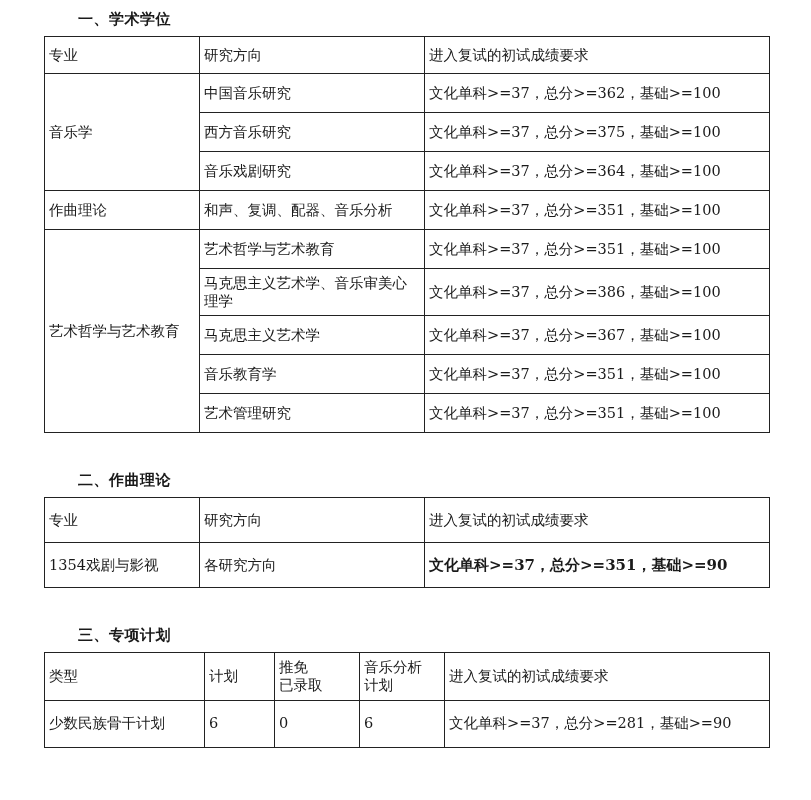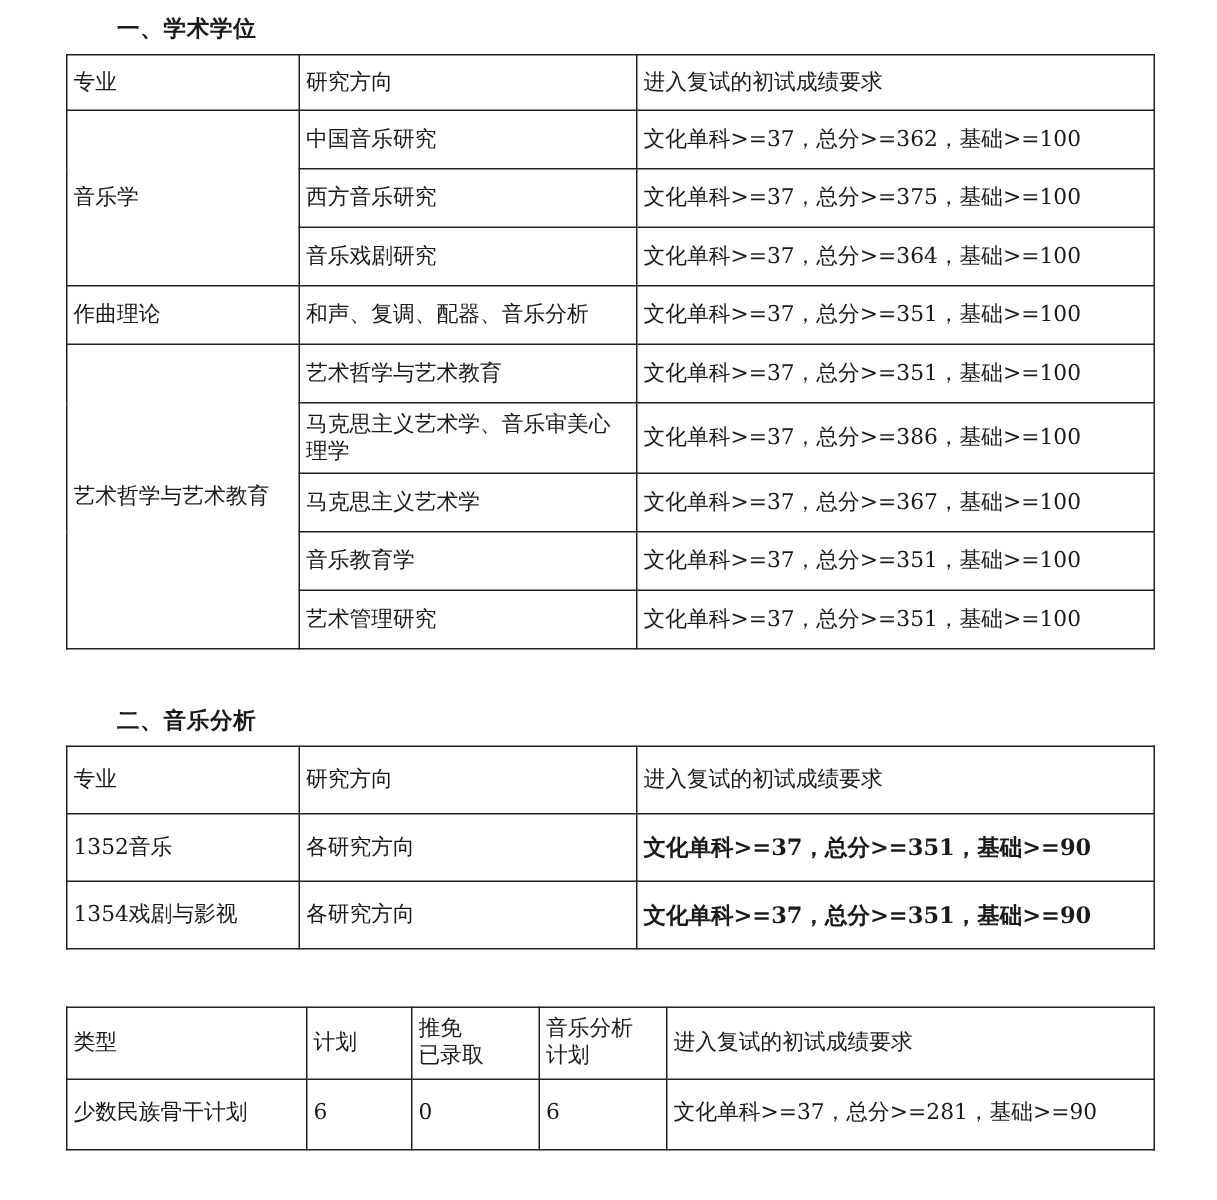--- a/index.html
+++ b/index.html
@@ -131,50 +131,46 @@
           <td>艺术管理研究</td>
           <td>文化单科&gt;=37，总分&gt;=351，基础&gt;=100</td>
         </tr>
       </tbody>
     </table>
   </div>
 
   <div class="sp1"></div>
 
   <div class="section">
-    <div class="section-title">二、音乐分析</div>
+    <div class="section-title">二、作曲理论</div>
     <table class="doc" id="t2">
       <colgroup>
           <col class="c1">
           <col class="c2">
           <col class="c3">
         </colgroup>
       <tbody>
         <tr>
           <td>专业</td>
           <td>研究方向</td>
           <td>进入复试的初试成绩要求</td>
         </tr>
         <tr>
-          <td>1352音乐</td>
-          <td>各研究方向</td>
-          <td class="scorecell">文化单科&gt;=37，总分&gt;=351，基础&gt;=90</td>
-        </tr>
-        <tr>
           <td>1354戏剧与影视</td>
           <td>各研究方向</td>
           <td class="scorecell">文化单科&gt;=37，总分&gt;=351，基础&gt;=90</td>
         </tr>
       </tbody>
     </table>
   </div>
 
   <div class="sp2"></div>
 
   <div class="section">
+    <div class="section-title">三、专项计划</div>
     <table class="doc" id="t3">
       <colgroup>
           <col class="c1">
           <col class="c2">
           <col class="c3">
           <col class="c4">
           <col class="c5">
         </colgroup>
       <tbody>
         <tr>

